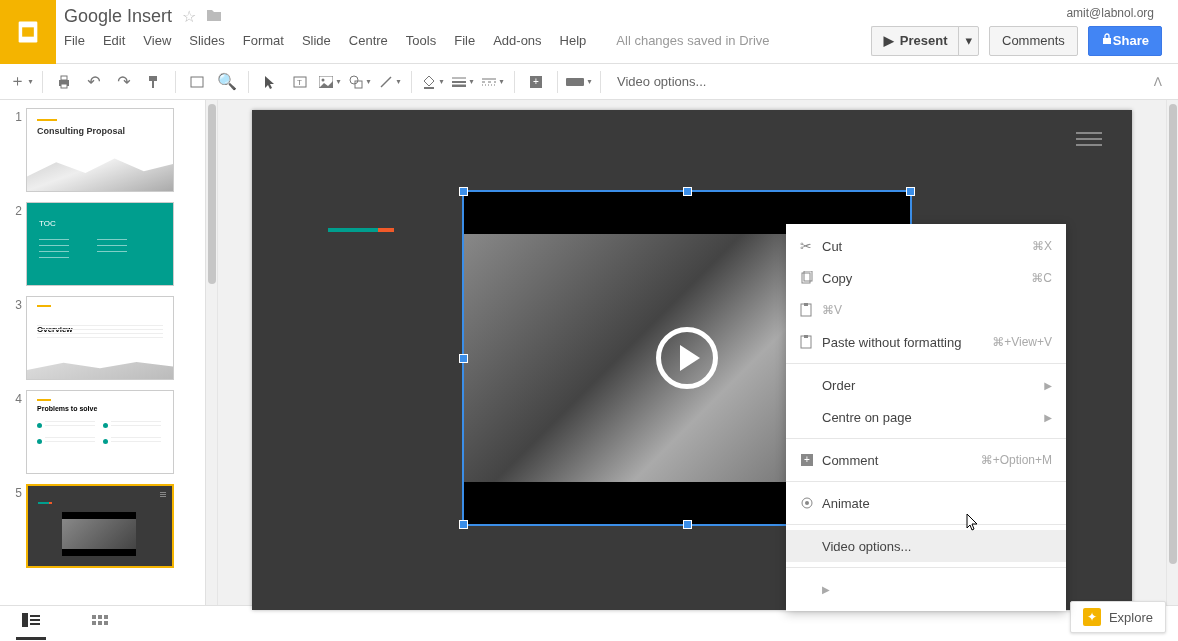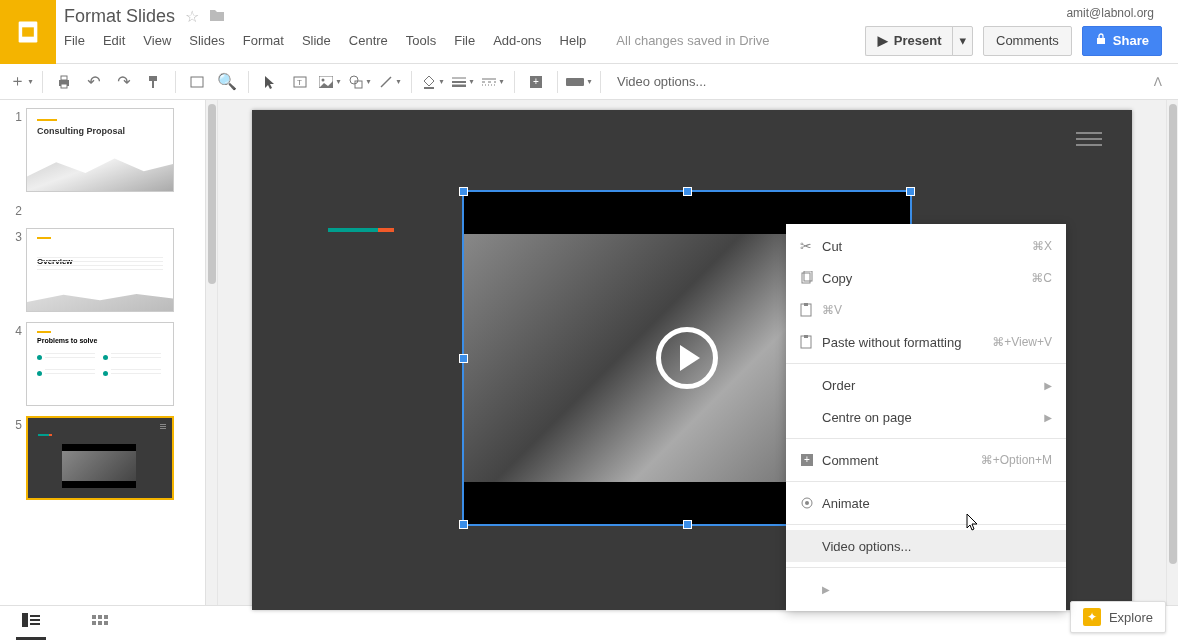--- a/index.html
+++ b/index.html
@@ -14,21 +14,21 @@
   .doc-title { font-size: 18px; color:#555; }
   .star-icon, .folder-icon { color:#bbb; font-size:16px; }
   .menubar { display:flex; gap:18px; margin-top:6px; font-size:13px; color:#555; }
   .menubar span { cursor:pointer; }
   .save-status { color:#999; }
   .right-actions { display:flex; align-items:center; gap:10px; padding:0 16px; }
   .user-email { font-size:12px; color:#666; position:absolute; top:6px; right:24px; }
   .btn { border:1px solid #ccc; background:#f5f5f5; border-radius:2px; font-size:13px; padding:6px 12px; color:#444; cursor:pointer; margin-top:18px; height:30px; display:flex; align-items:center; }
   .btn-present { display:flex; align-items:center; gap:6px; font-weight:bold; border-right:none; border-radius:2px 0 0 2px; }
   .btn-present-drop { padding:6px 6px; border-left:1px solid #ccc; border-radius:0 2px 2px 0; margin-left:-11px;}
-  .btn-share { background:#4285f4; color:#fff; border-color:#3b78e7; display:flex; gap:6px; font-weight:bold; }
+  .btn-share { background:#4285f4; color:#fff; border-color:#3b78e7; display:flex; font-weight:bold; }
   
   
   .toolbar { height: 36px; border-bottom:1px solid #e0e0e0; display:flex; align-items:center; padding:0 8px; gap:4px; }
   .tool-btn { width:26px; height:26px; display:flex; align-items:center; justify-content:center; color:#777; cursor:pointer; border-radius:2px; position:relative;}
   .tool-sep { width:1px; height:22px; background:#e0e0e0; margin:0 4px; }
   .tool-dd::after { content:"▾"; font-size:8px; color:#777; margin-left:3px; }
   .video-opts-text { font-size:13px; color:#666; padding-left:8px; }
   .tool-chev { margin-left:auto; color:#999; font-size:12px; padding-right:8px;}
   
   
@@ -106,21 +106,21 @@
 
 <div class="titlebar">
   <div class="app-icon">
     <svg viewBox="0 0 24 24">
         <rect x="4" y="3" width="16" height="18" rx="1" fill="#fff"></rect>
         <rect x="7" y="8" width="10" height="8" fill="#f4b400"></rect>
       </svg>
   </div>
   <div class="title-mid">
     <div class="doc-row">
-      <span class="doc-title">Format Slides</span>
+      <span class="doc-title">Google Insert</span>
       <span class="star-icon">☆</span>
       <span class="folder-icon">
         <svg width="16" height="14" viewBox="0 0 16 14">
             <path d="M1 2h5l2 2h7v9H1z" fill="#bbb"></path>
           </svg>
       </span>
     </div>
     <div class="menubar">
       <span>File</span>
       <span>Edit</span>
@@ -255,20 +255,30 @@
     <div class="thumb-row">
       <div class="thumb-num">1</div>
       <div class="thumb">
         <div class="th1-bar"></div>
           <div class="th1-t">Consulting Proposal</div>
           <div class="th1-mtn"></div>
       </div>
     </div>
     <div class="thumb-row">
       <div class="thumb-num">2</div>
+      <div class="thumb th2">
+        <div class="th2-t">TOC</div>
+        <div class="th2-ln" style="top:36px;"></div>
+          <div class="th2-ln" style="top:42px;"></div>
+          <div class="th2-ln" style="top:48px;"></div>
+          <div class="th2-ln" style="top:54px;"></div>
+        <div class="th2-ln" style="top:36px;left:70px;"></div>
+          <div class="th2-ln" style="top:42px;left:70px;"></div>
+          <div class="th2-ln" style="top:48px;left:70px;"></div>
+      </div>
     </div>
     <div class="thumb-row">
       <div class="thumb-num">3</div>
       <div class="thumb">
         <div class="th3-bar"></div>
           <div class="th3-t">Overview</div>
         <div class="th3-ln" style="top:28px;"></div>
           <div class="th3-ln" style="top:32px;"></div>
           <div class="th3-ln" style="top:36px;"></div>
           <div class="th3-ln" style="top:40px;"></div>

